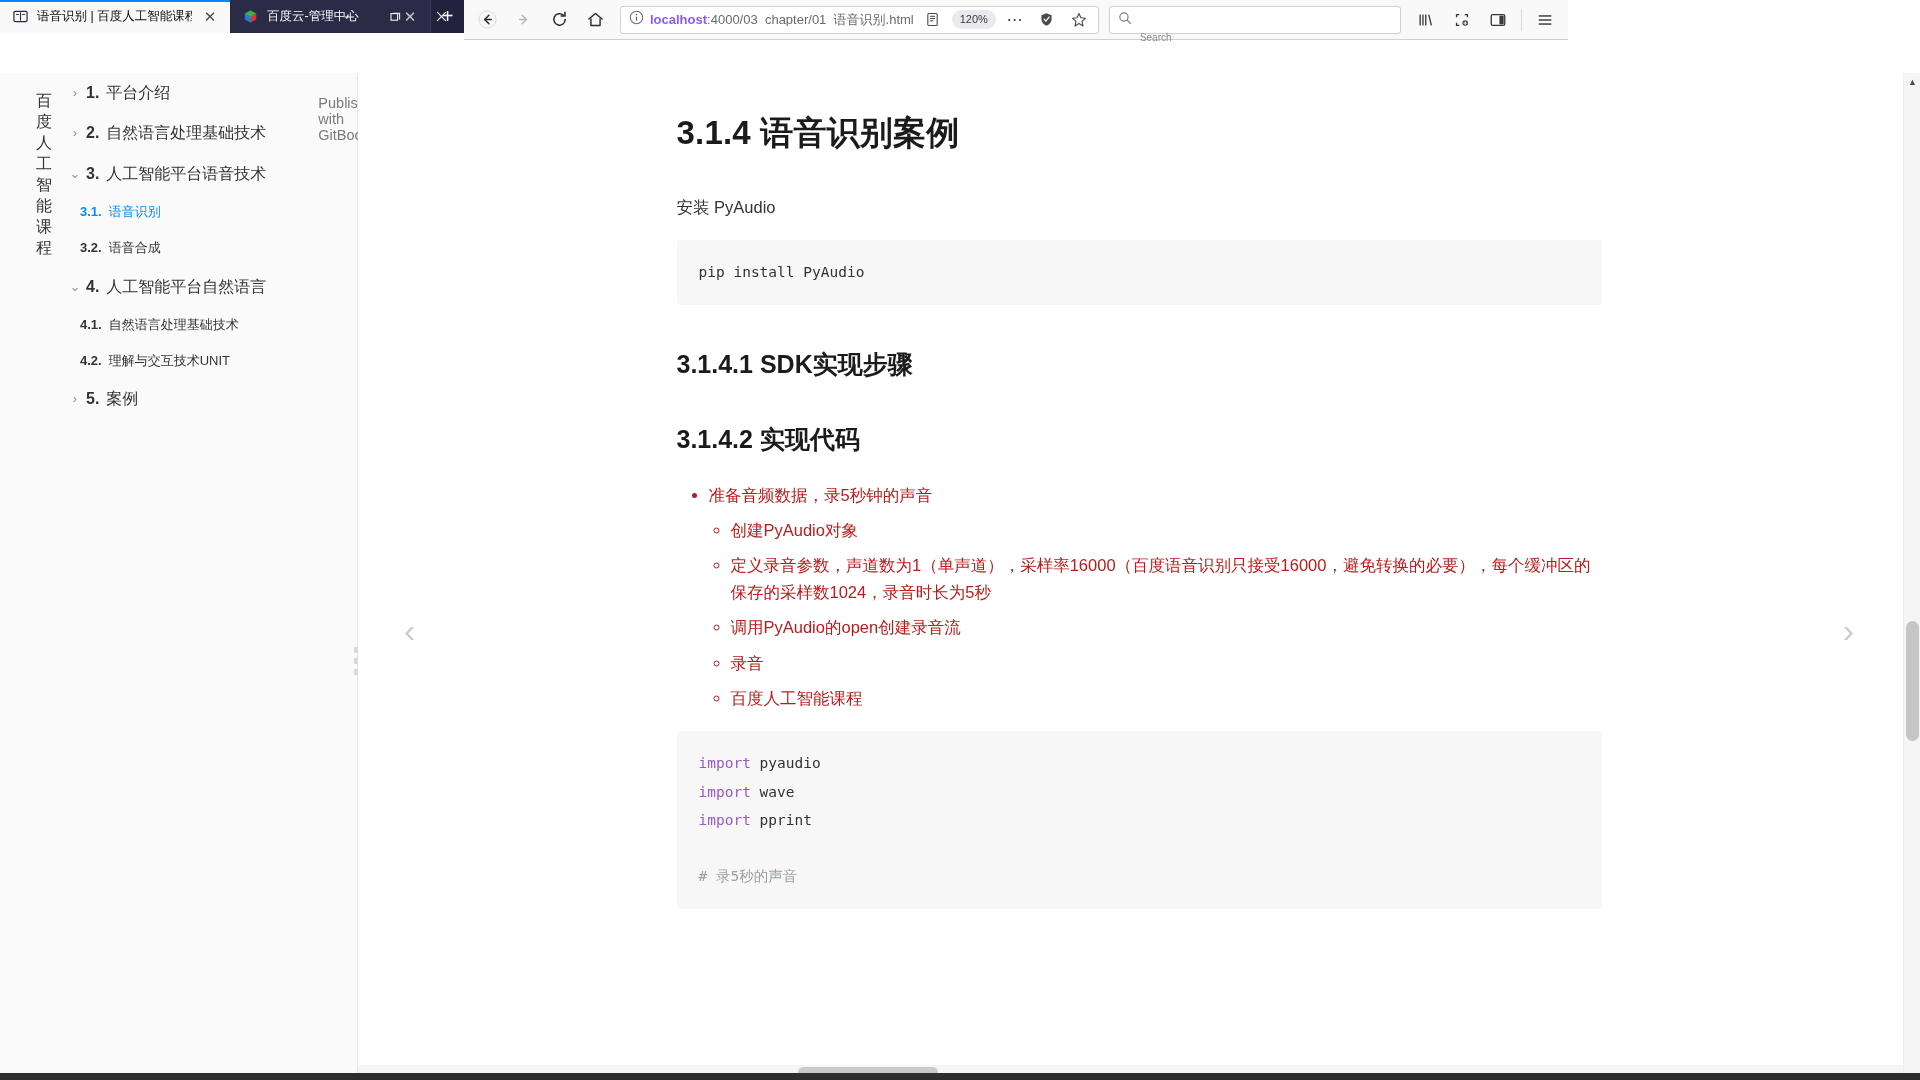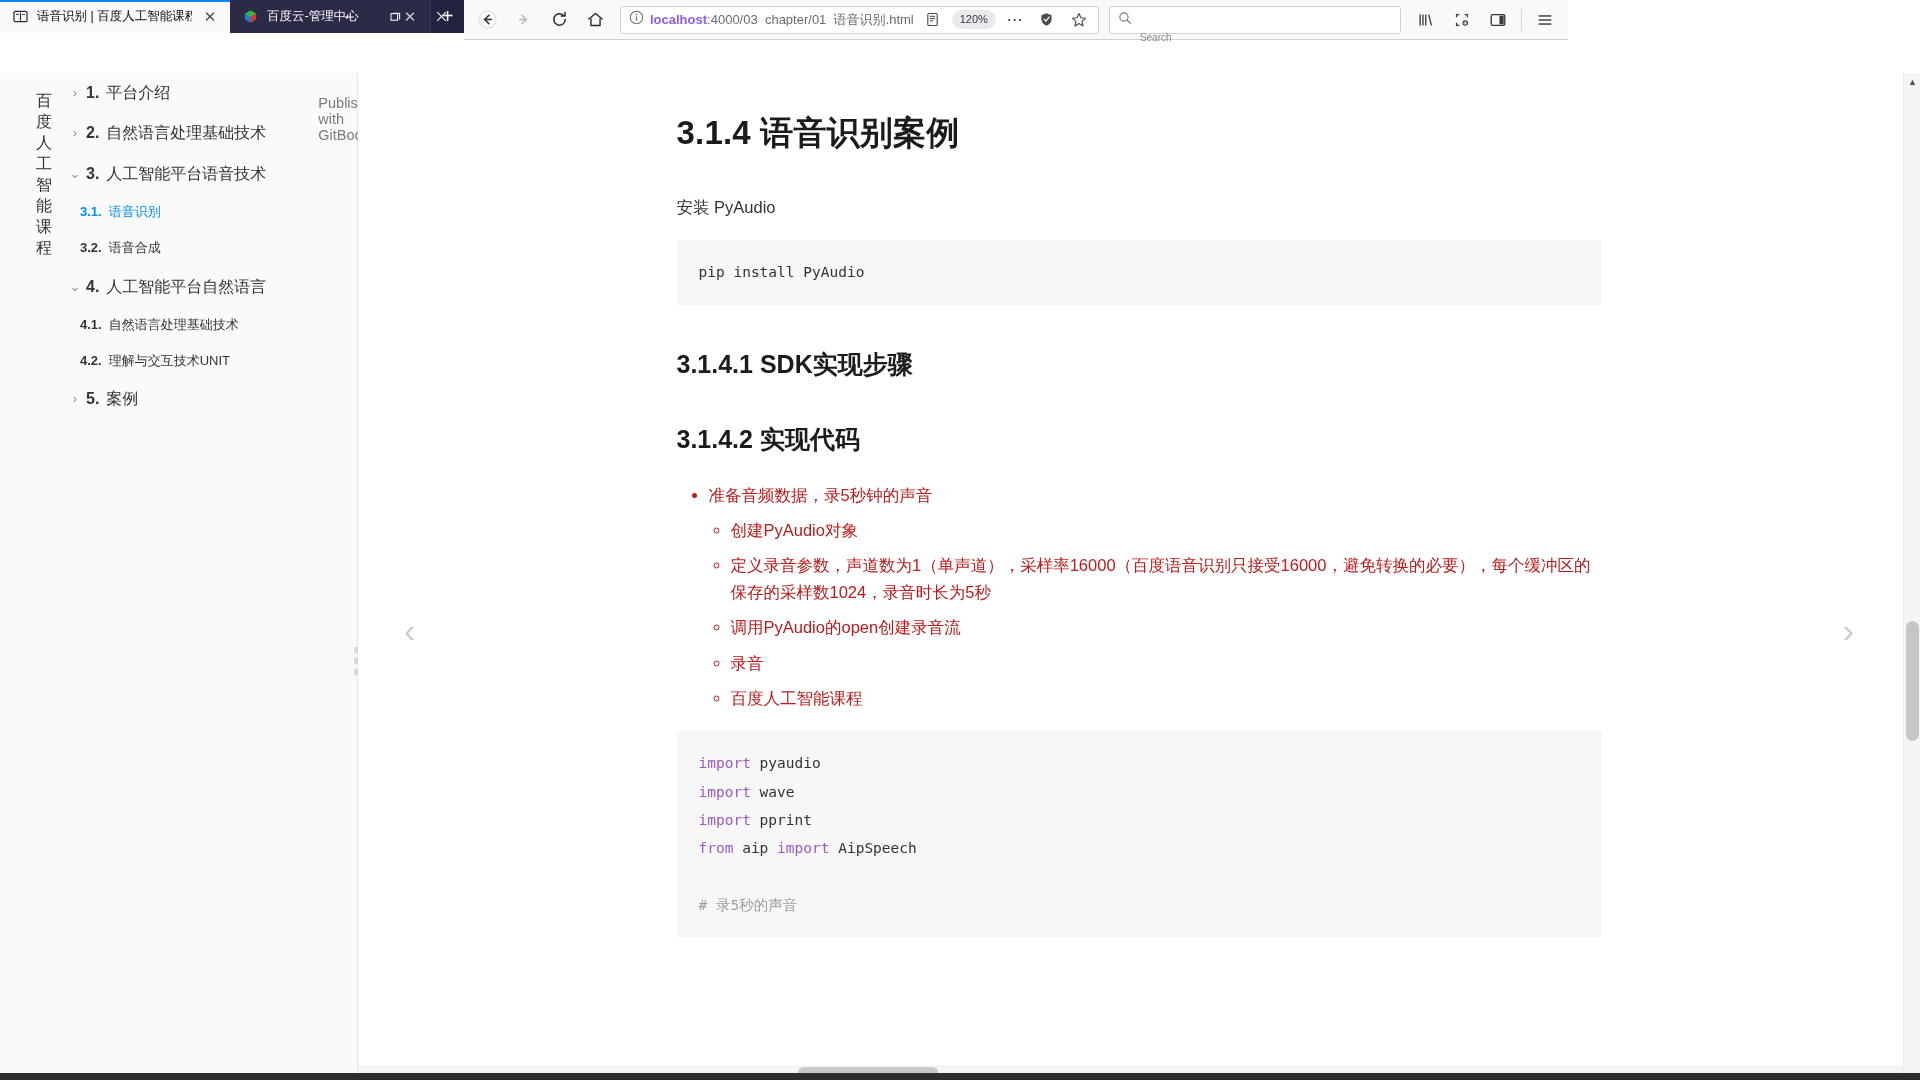--- a/index.html
+++ b/index.html
@@ -561,21 +561,21 @@
             <ul class="sub">
               <li>创建PyAudio对象</li>
               <li>定义录音参数，声道数为1（单声道），采样率16000（百度语音识别只接受16000，避免转换的必要），每个缓冲区的保存的采样数1024，录音时长为5秒</li>
               <li>调用PyAudio的open创建录音流</li>
               <li>录音</li>
               <li>百度人工智能课程</li>
             </ul>
           </li>
         </ul>
 
-        <div class="codeblock" id="pycode"><div><span class="kw">import</span> pyaudio</div><div><span class="kw">import</span> wave</div><div><span class="kw">import</span> pprint</div><div><span class="kw">from</span> aip <span class="kw">import</span> AipSpeech</div><div>&nbsp;</div><div><span class="cm"># 录5秒的声音</span></div></div>
+        <div class="codeblock" id="pycode"><div><span class="kw">import</span> pyaudio</div><div><span class="kw">import</span> wave</div><div><span class="kw">import</span> pprint</div><div>&nbsp;</div><div><span class="cm"># 录5秒的声音</span></div></div>
       </div>
 
       <div class="hscroll" style="left:0;">
         <div class="thumb" style="left:440px;width:140px;"></div>
       </div>
     </div>
 
     <div class="vscroll">
       <div class="arrow">▲</div>
       <div class="thumb" style="top:548px;height:120px;"></div>

